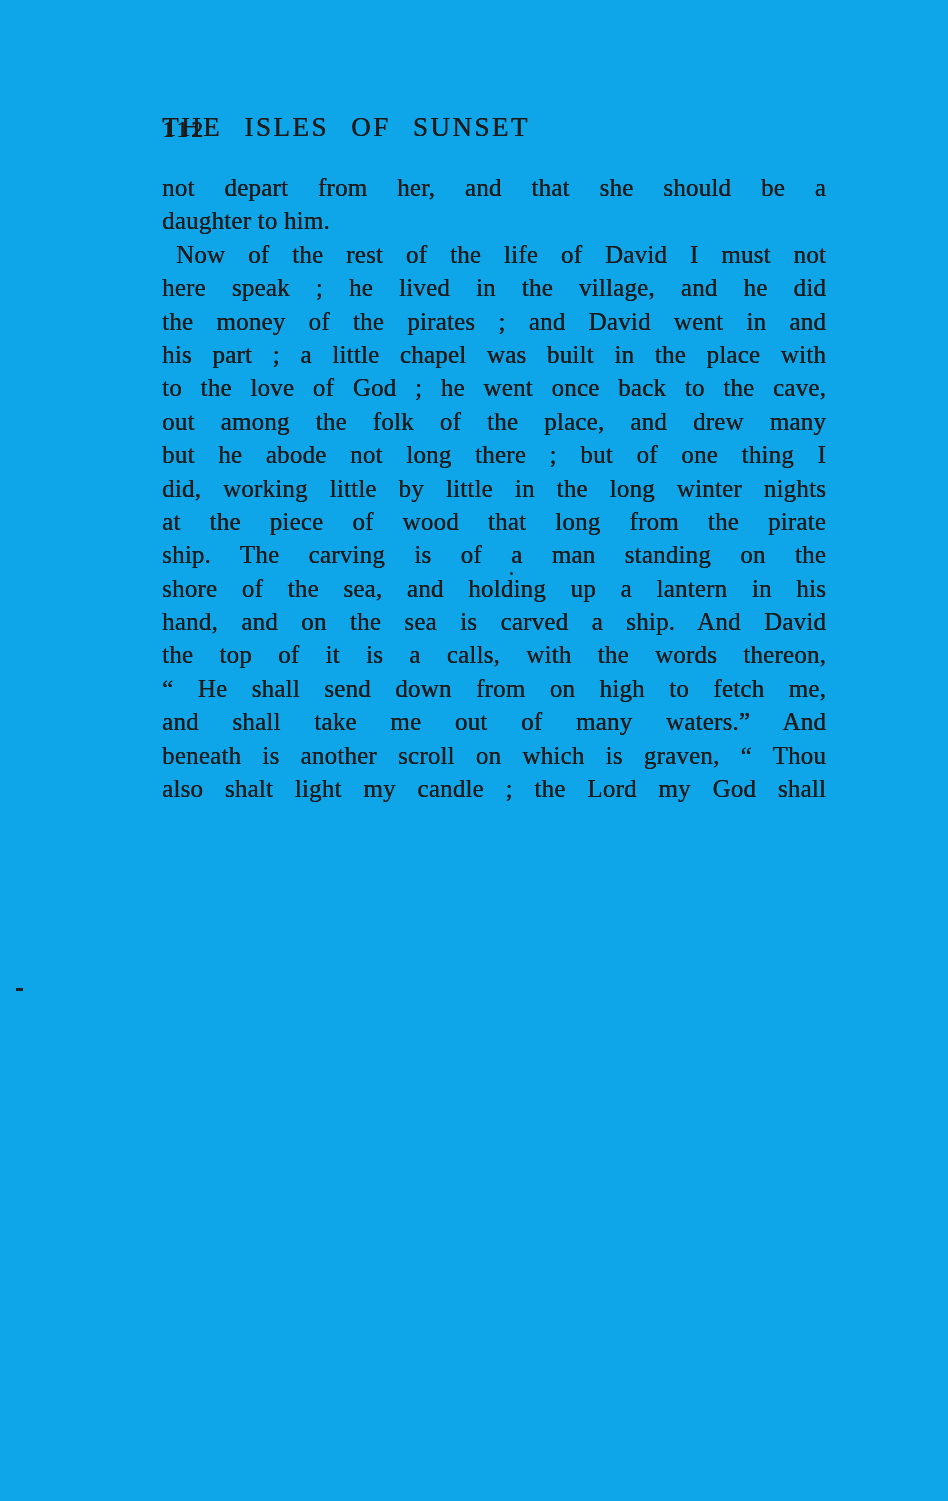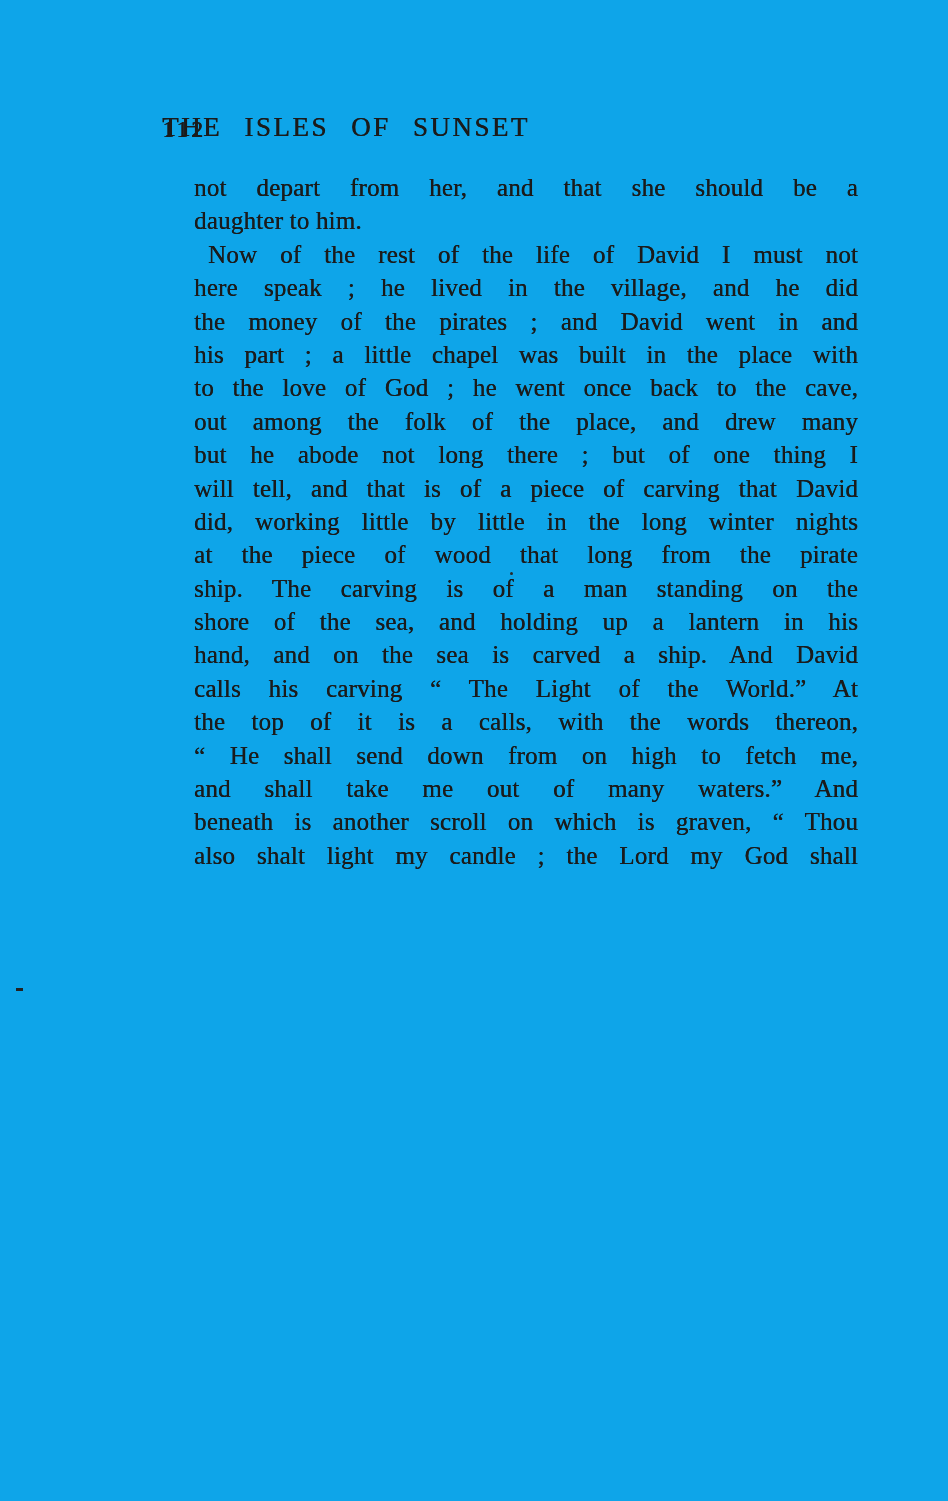--- a/index.html
+++ b/index.html
@@ -45,21 +45,20 @@
     white-space: nowrap;
     text-shadow: 0.4px 0 0 currentColor;
   }
   
   .text-block {
     position: absolute;
     left: 162px;
     top: 171px;
     width: 664px;
     overflow: hidden;
-    margin-left: 32px;
   }
   .line {
     height: 33.4px;
     line-height: 33.4px;
     font-size: 25px;
     letter-spacing: 0.2px;
     overflow: hidden;
     text-align: justify;
     text-align-last: justify;
     text-shadow: 0.35px 0 0 currentColor;
@@ -103,27 +102,25 @@
   <div class="text-block">
       <div class="line">not depart from her, and that she should be a</div>
       <div class="line no-just">daughter to him.</div>
       <div class="line indent">Now of the rest of the life of David I must not</div>
       <div class="line">here speak ; he lived in the village, and he did</div>
       <div class="line">the money of the pirates ; and David went in and</div>
       <div class="line">his part ; a little chapel was built in the place with</div>
       <div class="line">to the love of God ; he went once back to the cave,</div>
       <div class="line">out among the folk of the place, and drew many</div>
       <div class="line">but he abode not long there ; but of one thing I</div>
-      <div class="line">will tell, and that is of a piece of carving that David</div>
       <div class="line">did, working little by little in the long winter nights</div>
       <div class="line">at the piece of wood that long from the pirate</div>
       <div class="line">ship. The carving is of a man standing on the</div>
       <div class="line">shore of the sea, and holding up a lantern in his</div>
       <div class="line">hand, and on the sea is carved a ship. And David</div>
-      <div class="line">calls his carving “ The Light of the World.” At</div>
       <div class="line">the top of it is a calls, with the words thereon,</div>
       <div class="line">“ He shall send down from on high to fetch me,</div>
       <div class="line">and shall take me out of many waters.” And</div>
       <div class="line">beneath is another scroll on which is graven, “ Thou</div>
       <div class="line">also shalt light my candle ; the Lord my God shall</div>
     </div>
 
   <div class="margin-dash"></div>
 
   <div class="ink-speck"></div>

